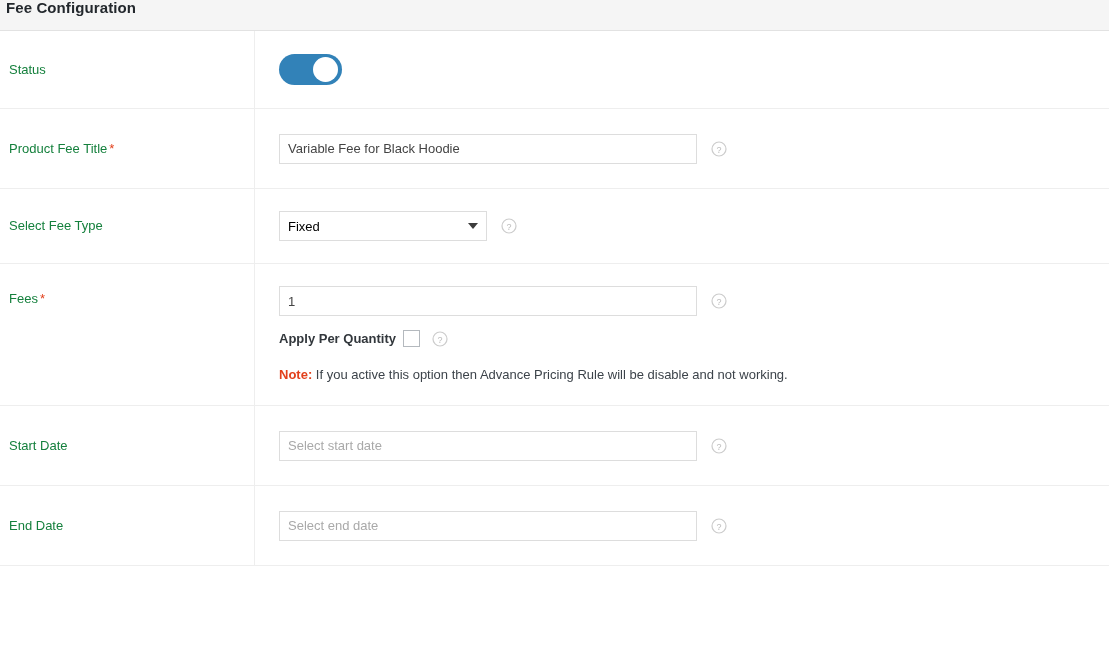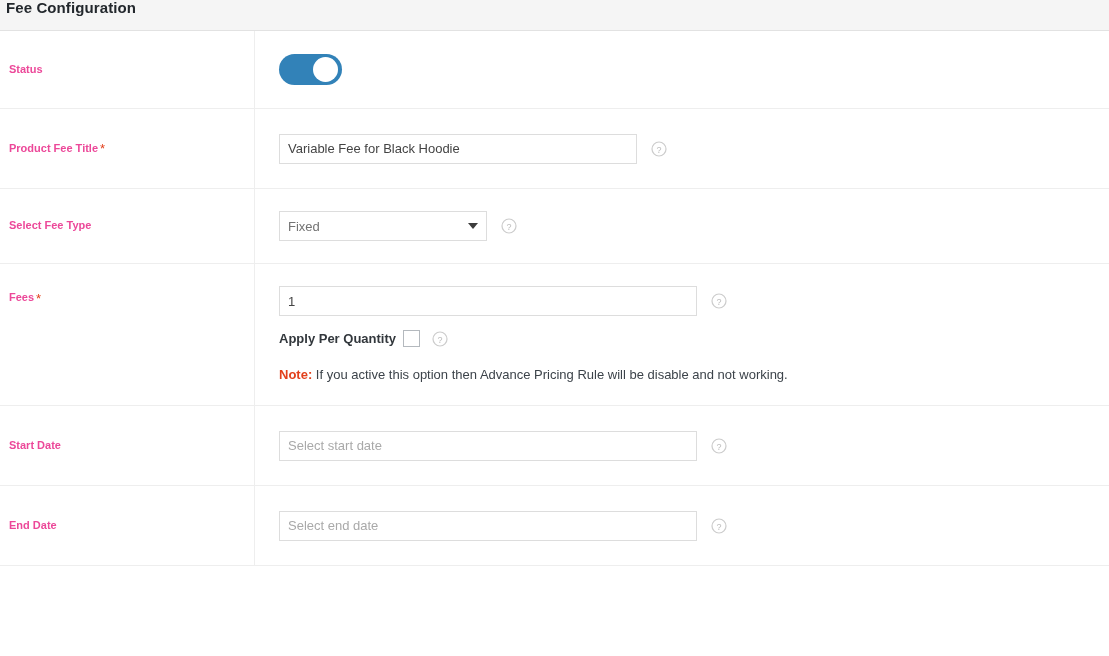--- a/index.html
+++ b/index.html
@@ -63,23 +63,23 @@
     box-sizing: border-box;
     padding-left: 9px;
     display: flex;
     align-items: center;
   }
   .cell-label.top-align {
     align-items: flex-start;
     padding-top: 27px;
   }
   .label-text {
-    font-size: 11px;
-    font-weight: bold;
-    color: #ec4899;
+    font-size: 13px;
+    font-weight: normal;
+    color: #15803d;
     line-height: 1.2;
   }
   .req-star {
     color: #e2401c;
     font-weight: normal;
     font-size: 13px;
     margin-left: 2px;
   }
 
   .cell-field {
@@ -127,40 +127,40 @@
     border: 1px solid #dddddd;
     background: #ffffff;
     font-family: "Liberation Sans", sans-serif;
     font-size: 13px;
     color: #444444;
     padding: 0 8px;
     outline: none;
     border-radius: 0;
   }
   .text-input::placeholder { color: #a9a9a9; }
-  .input-wide  { width: 358px; }
+  .input-wide  { width: 418px; }
   .input-fees  { width: 418px; }
   .input-date  { width: 418px; }
 
   
   .select-wrap {
     position: relative;
     display: inline-block;
   }
   .select-box {
     box-sizing: border-box;
     width: 208px;
     height: 30px;
     border: 1px solid #dddddd;
     background: #ffffff;
     display: flex;
     align-items: center;
     padding: 8px 8px;
     font-size: 13px;
-    color: #737373;
+    color: #000000;
     cursor: pointer;
   }
   .select-box.focused {
     border: 1px solid #4a9fdc;
     box-shadow: 0 0 0 0 transparent;
   }
   .select-value { flex: 1; }
   .select-arrow {
     width: 0; height: 0;
     border-left: 5px solid transparent;

